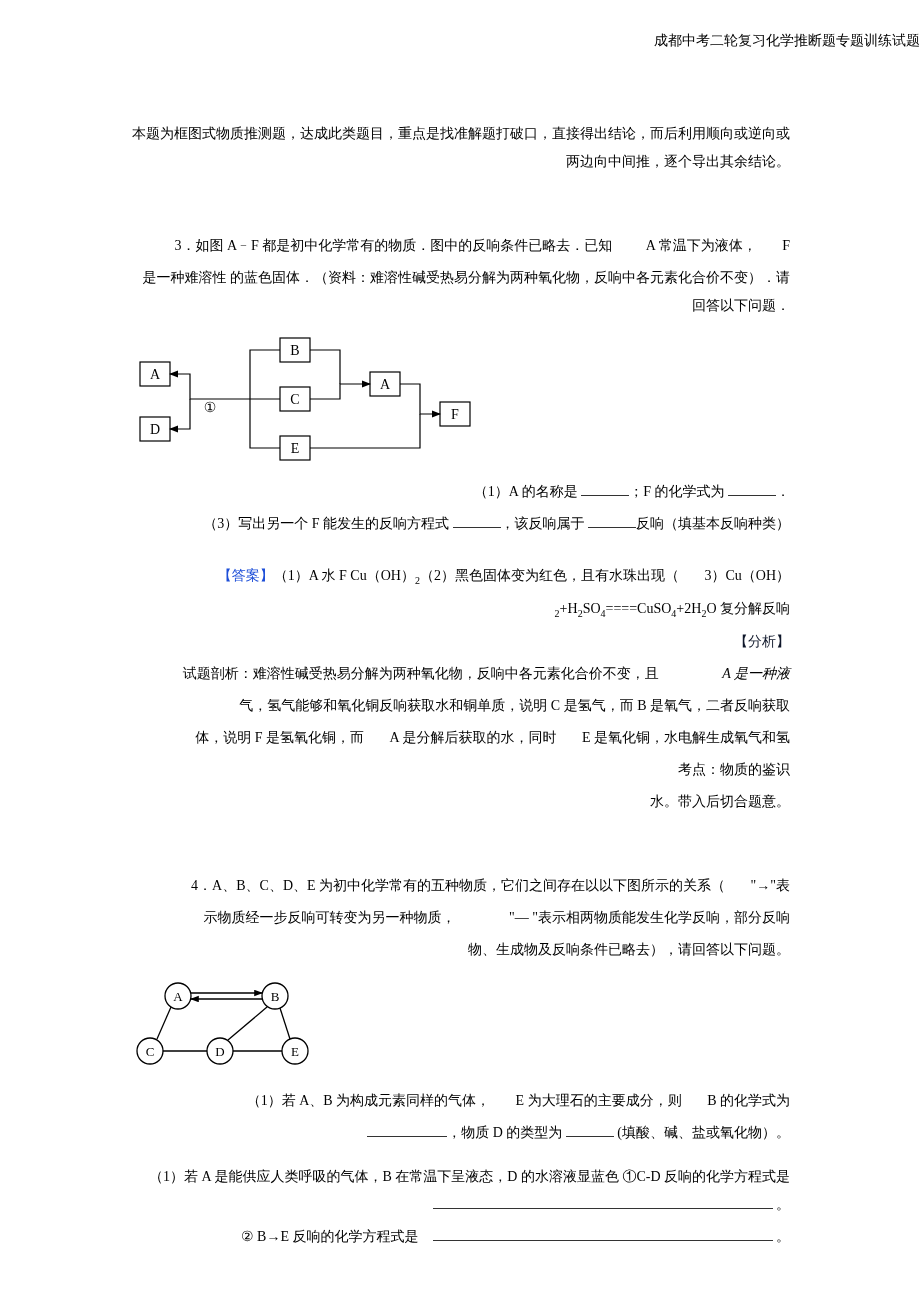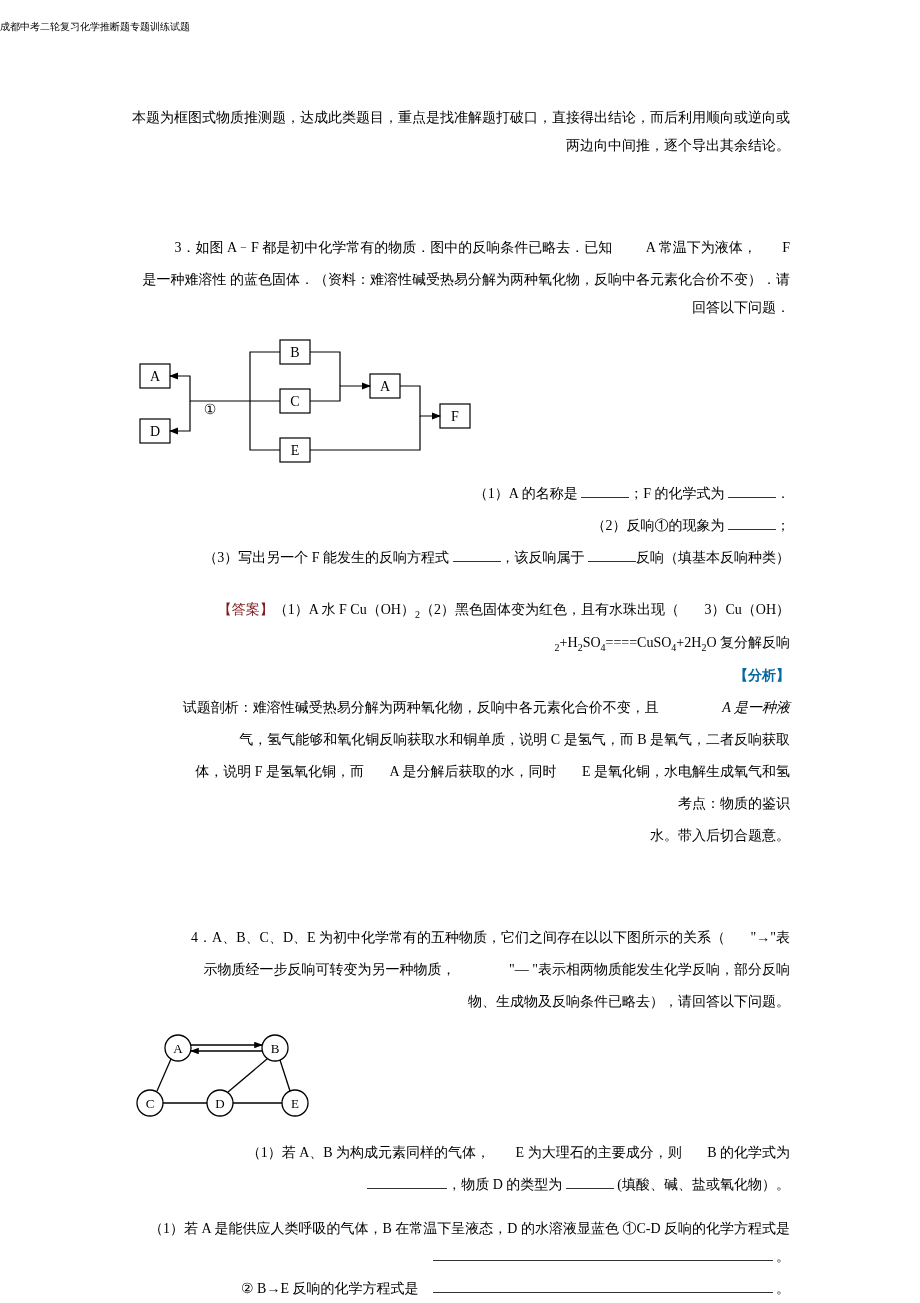--- a/index.html
+++ b/index.html
@@ -4,41 +4,41 @@
   <style>
     * { margin: 0; padding: 0; box-sizing: border-box; }
     body {
       width: 920px;
       background: #fff;
       font-family: "SimSun", "宋体", serif;
       color: #000;
       padding: 0;
     }
     .page-header {
-      text-align: left;
-      font-size: 10px;
-      padding-top: 20px;
+      text-align: right;
+      font-size: 14px;
+      padding-top: 32px;
       padding-bottom: 70px;
     }
     .content {
       padding: 0 130px;
       font-size: 14px;
       line-height: 2.0;
       text-align: right;
     }
     .para { margin-bottom: 4px; }
     .gap-small { height: 20px; }
     .gap-large { height: 50px; }
-    .q-line { margin-top: 20px; }
+    .q-line { margin-top: 2px; }
     .blank { display: inline-block; border-bottom: 1px solid #333; height: 1.1em; vertical-align: baseline; }
     .blank-s { width: 48px; }
     .blank-m { width: 80px; }
     .blank-l { width: 340px; }
-    .answer-label { color: #7f1d1d; }
-    .analysis-label { color: #0369a1; font-weight: bold; }
+    .answer-label { color: #1d4ed8; }
+    .analysis-label { color: #0f172a; }
     .sub { font-size: 10px; vertical-align: sub; }
     .diagram { margin: 12px 0 16px 0; }
     .diagram svg { display: block; }
     .inline-push { margin-left: 22px; }
     .inline-push2 { margin-left: 30px; }
   </style>
 </head>
 <body>
 
 <div class="page-header">
@@ -114,23 +114,20 @@
       <polyline class="ln" points="180,116 290,116 290,82"></polyline>
 
       <polyline class="arr" points="270,52 290,52 290,82 310,82"></polyline>
 
       <polyline class="ln" points="150,18 120,18 120,67"></polyline>
     </svg>
   </div>
 
   <div class="para">
     <span>（1）A 的名称是 </span><span class="blank blank-s"></span><span>；F 的化学式为 </span><span class="blank blank-s"></span><span>．</span>
-  </div>
-  <div class="para">
-    <span>（2）反响①的现象为 </span><span class="blank blank-s"></span><span>；</span>
   </div>
   <div class="para">
     <span>（3）写出另一个 F 能发生的反响方程式 </span><span class="blank blank-s"></span><span>，该反响属于 </span><span class="blank blank-s"></span><span>反响（填基本反响种类）</span>
   </div>
 
   <div class="gap-small"></div>
 
   <div class="para">
     <span class="answer-label">【答案】</span><span>（1）A 水 F Cu（OH）</span><span class="sub">2</span><span>（2）黑色固体变为红色，且有水珠出现（</span>
     <span class="inline-push">3）Cu（OH）</span>

